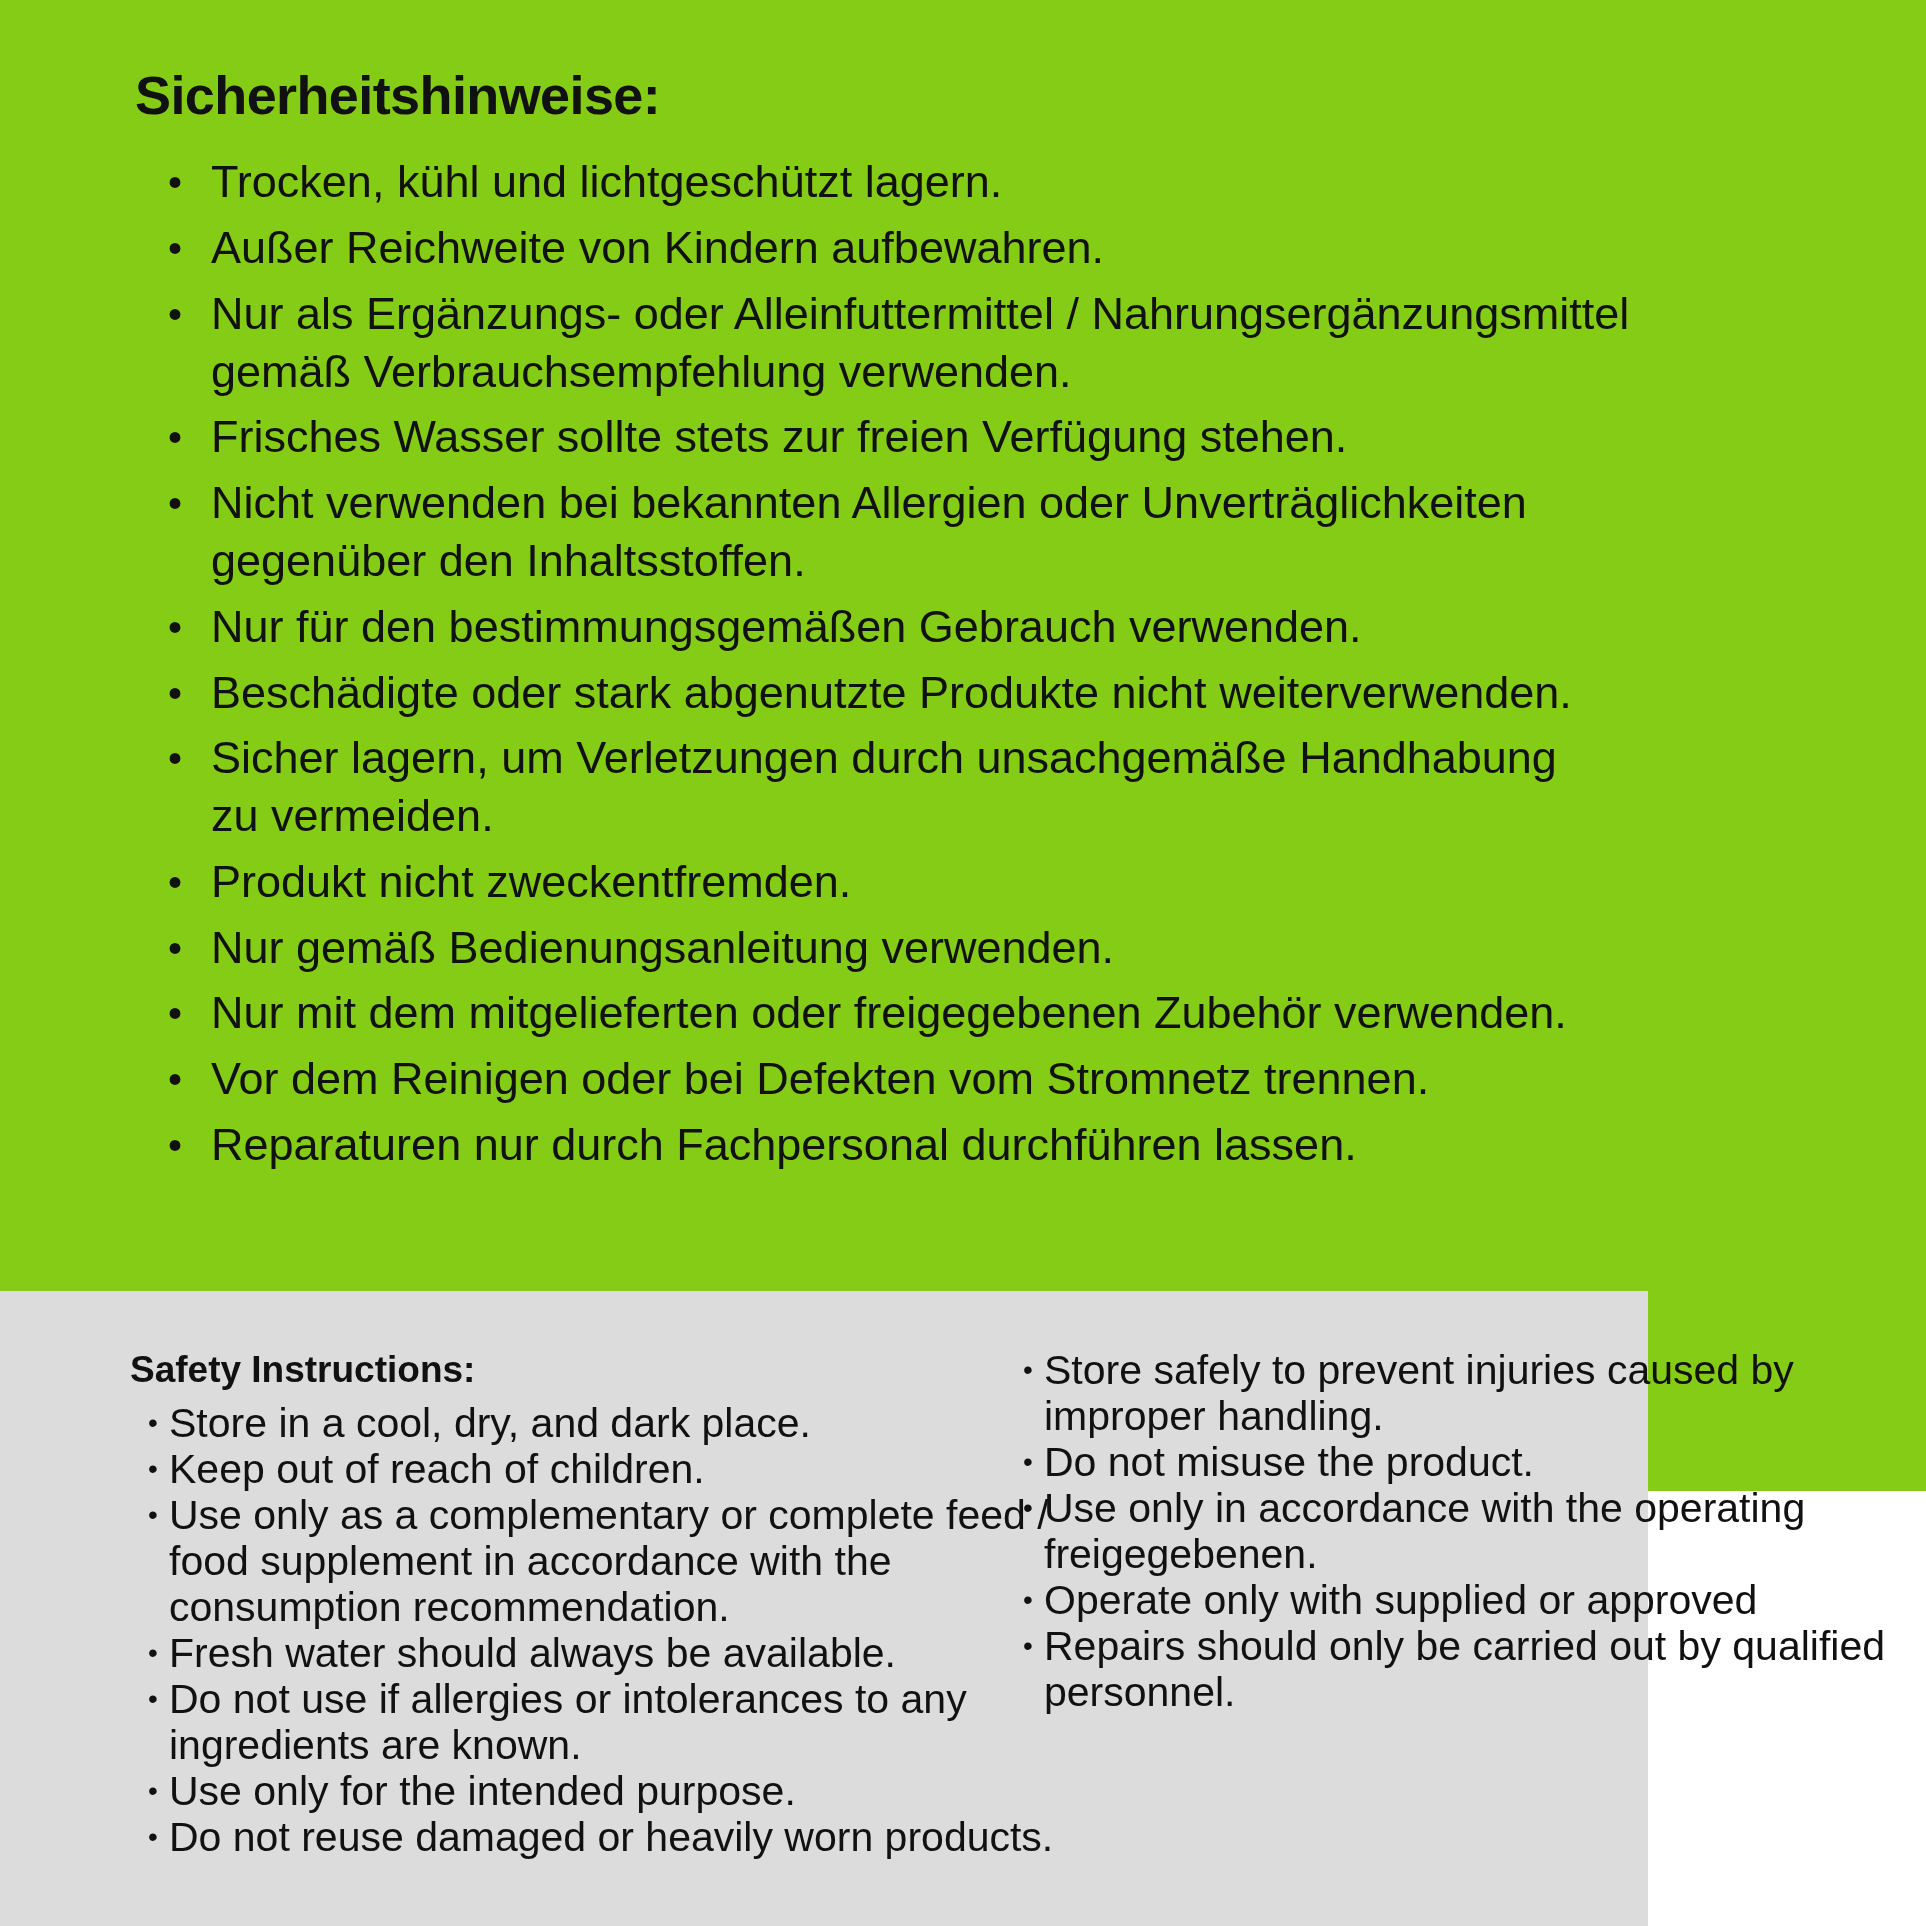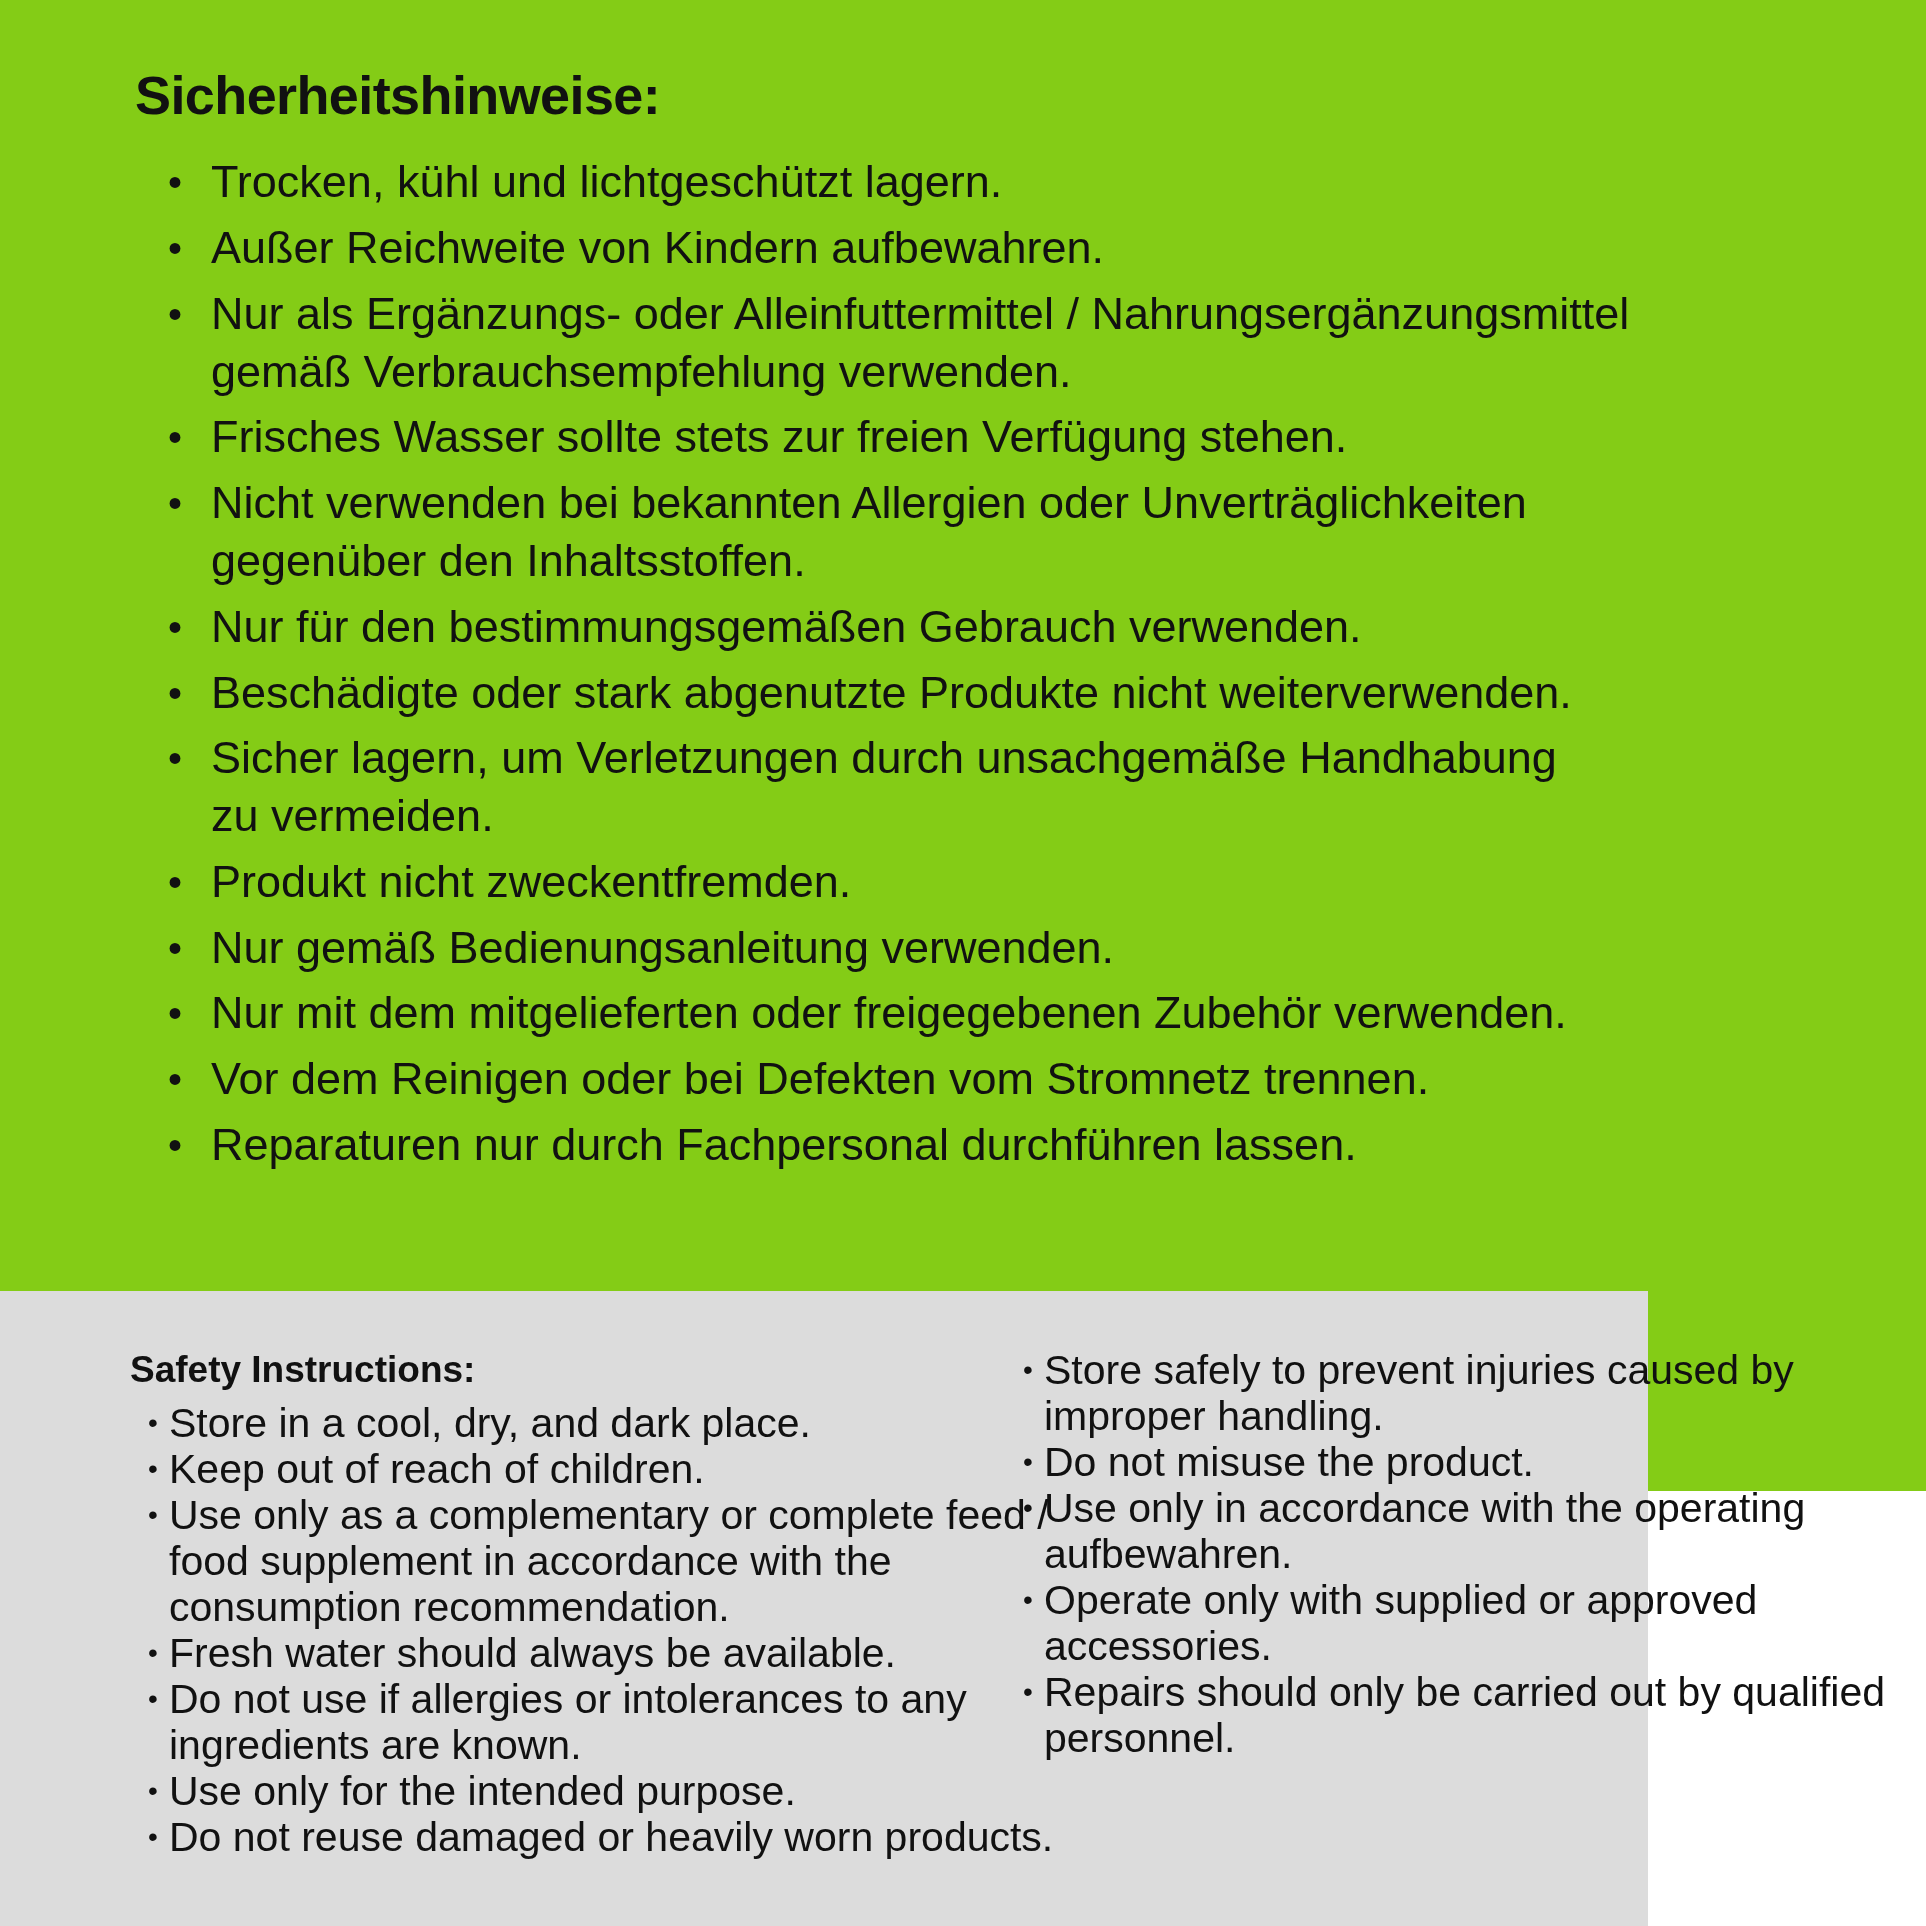--- a/index.html
+++ b/index.html
@@ -180,25 +180,24 @@
     <ul class="en-list">
       <li>
           <span class="ln">Store safely to prevent injuries caused by</span>
           <span class="ln">improper handling.</span>
         </li>
       <li>
           <span class="ln">Do not misuse the product.</span>
         </li>
       <li>
           <span class="ln">Use only in accordance with the operating</span>
-          <span class="ln">aufbewahren.</span>
+          <span class="ln">freigegebenen.</span>
         </li>
       <li>
           <span class="ln">Operate only with supplied or approved</span>
-          <span class="ln">accessories.</span>
         </li>
       <li>
           <span class="ln">Repairs should only be carried out by qualified</span>
           <span class="ln">personnel.</span>
         </li>
     </ul>
   </div>
 </div>
 
 

